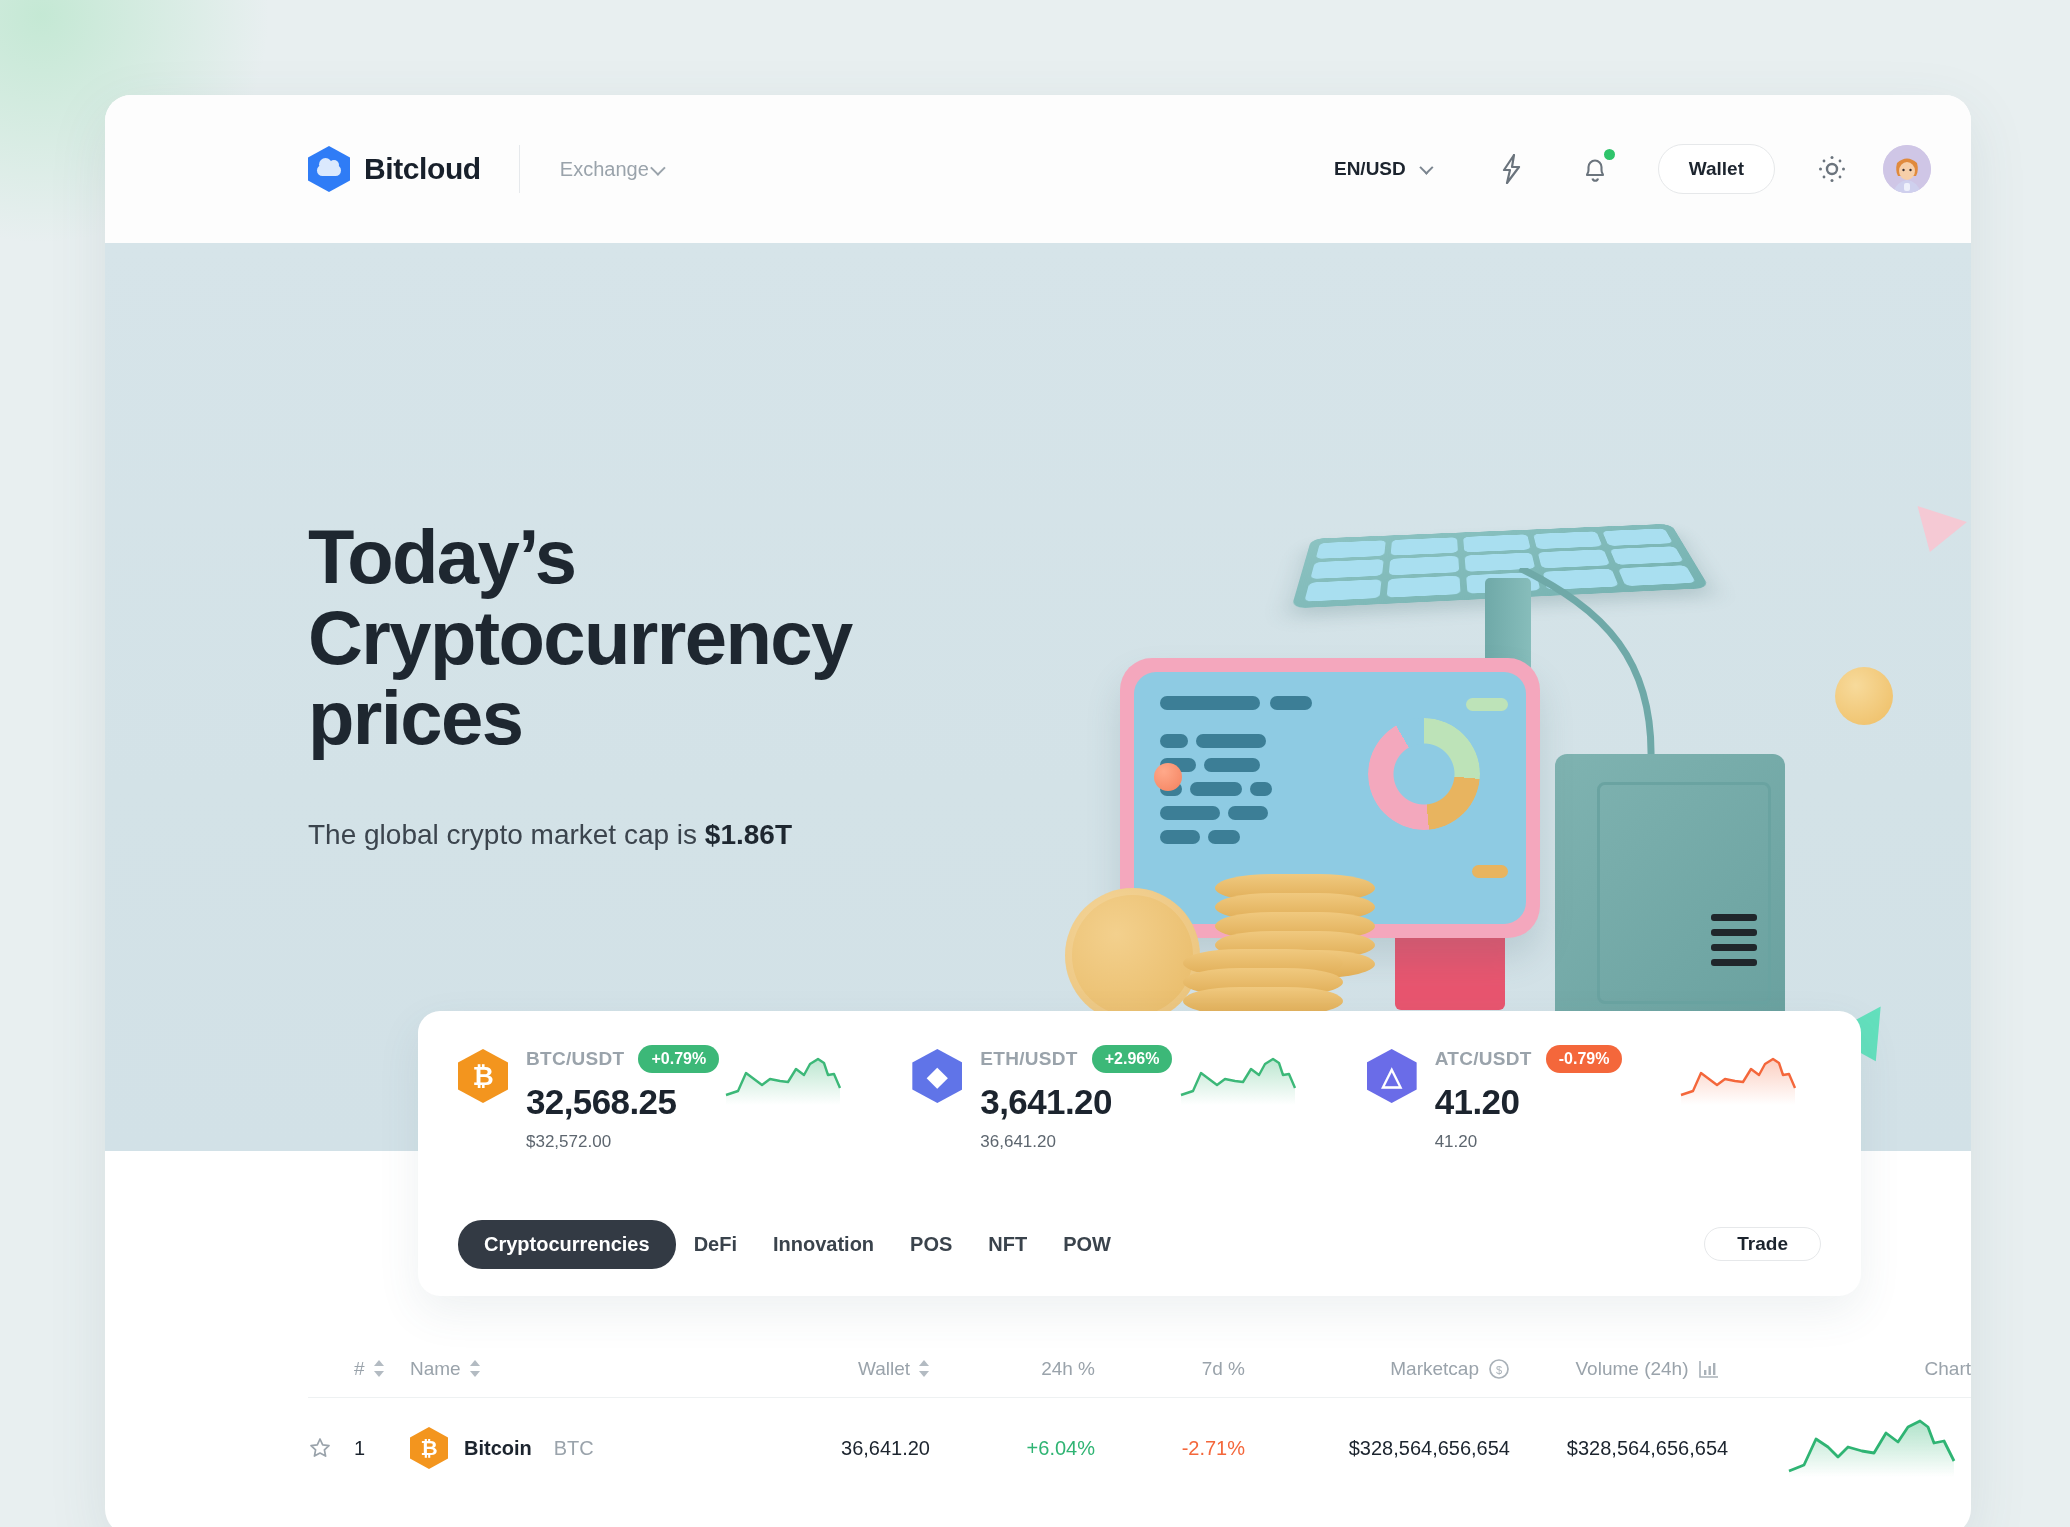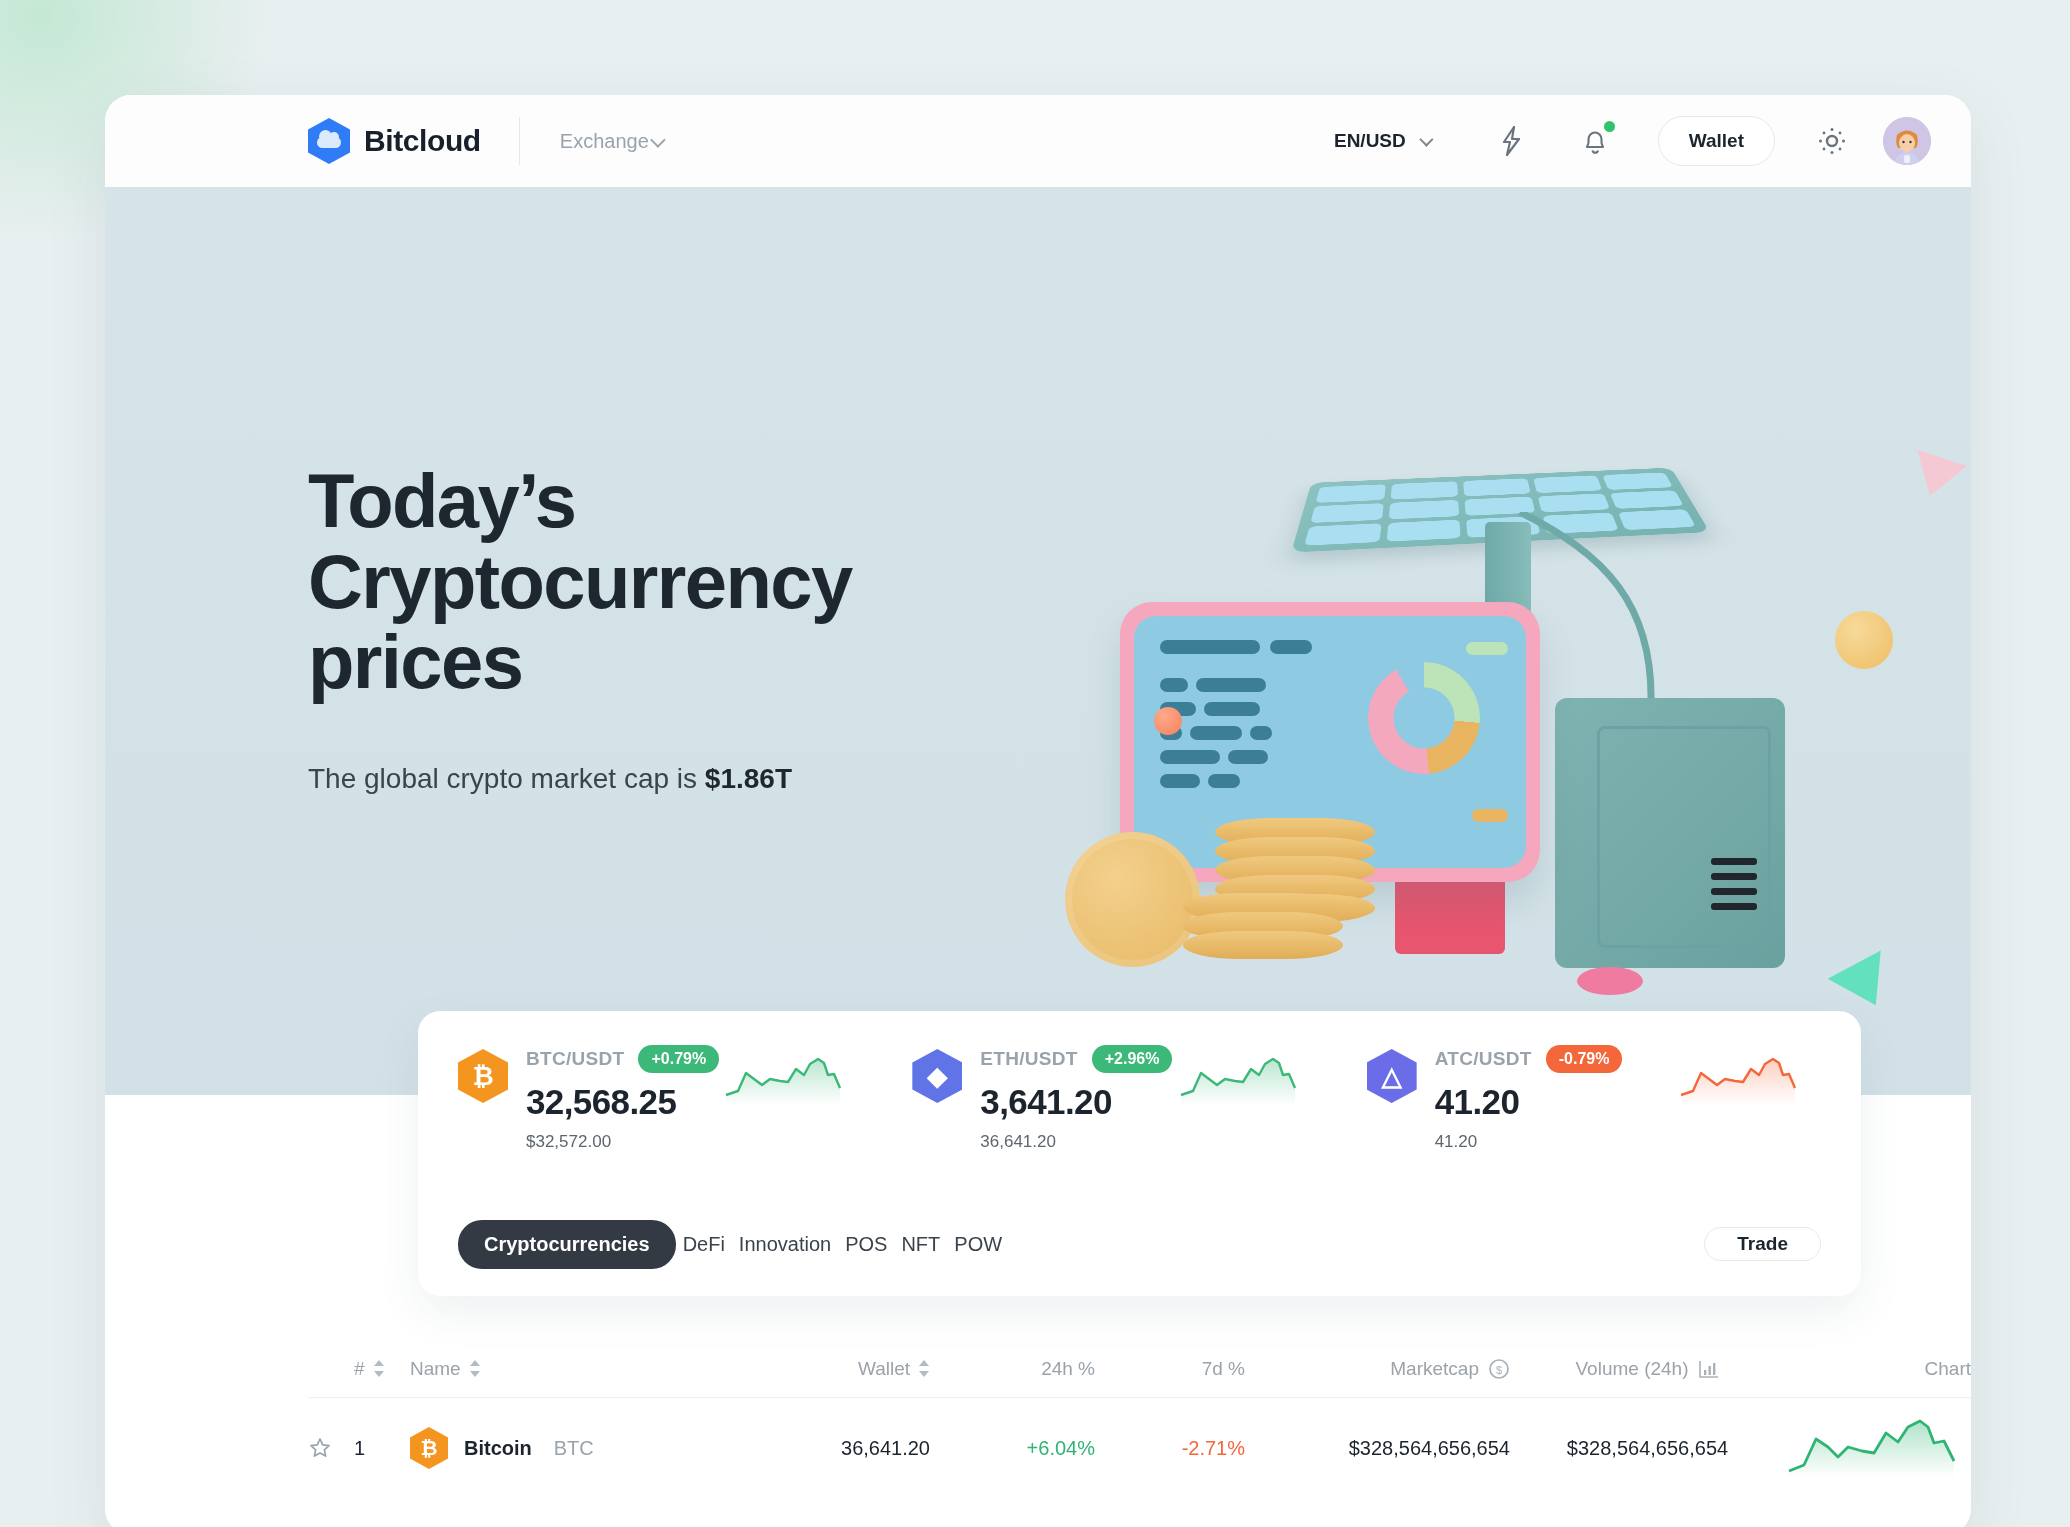--- a/index.html
+++ b/index.html
@@ -21,21 +21,21 @@
     width: 1866px; height: 1440px;
     background: #ffffff;
     border-radius: 26px;
     overflow: hidden;
     box-shadow: 0 18px 60px rgba(60,90,100,0.10);
   }
 
   
   .topbar {
     position: relative;
-    height: 92px;
+    height: 148px;
     background: #fdfdfd;
     display: flex;
     align-items: center;
     padding: 0 40px 0 0;
   }
   .brand { display: flex; align-items: center; gap: 14px; margin-left: 203px; }
   .brand-mark {
     width: 42px; height: 46px;
     background: #2f7cf6;
     clip-path: polygon(50% 0%, 100% 25%, 100% 75%, 50% 100%, 0% 75%, 0% 25%);
@@ -219,21 +219,21 @@
   .bg-down { background: #f4673b; }
   .t-price { font-size: 35px; font-weight: 700; color: #1c242e; margin-top: 9px; letter-spacing:-0.6px; }
   .t-alt { font-size: 17px; color: #5d666f; margin-top: 10px; }
   .spark { position:absolute; right: 58px; top: 10px; }
 
   .tabs-row {
     display: flex; align-items: center;
     padding: 0 40px; height: 104px; border-top: 0;
   }
   .tab {
-    font-size: 20px; color: #3a434c; padding: 0 7px; font-weight: 400;
+    font-size: 20px; color: #3a434c; padding: 0 18px; font-weight: 700;
   }
   .tab.active {
     background: #333a44; color: #fff; font-weight: 700;
     border-radius: 24px; padding: 13px 26px;
   }
   .trade-btn {
     margin-left: auto; border: 1.6px solid #e6e8ea; border-radius: 26px;
     padding: 5px 32px; font-size: 19px; font-weight: 700; color: #1c242e; background:#fff;
   }
 

